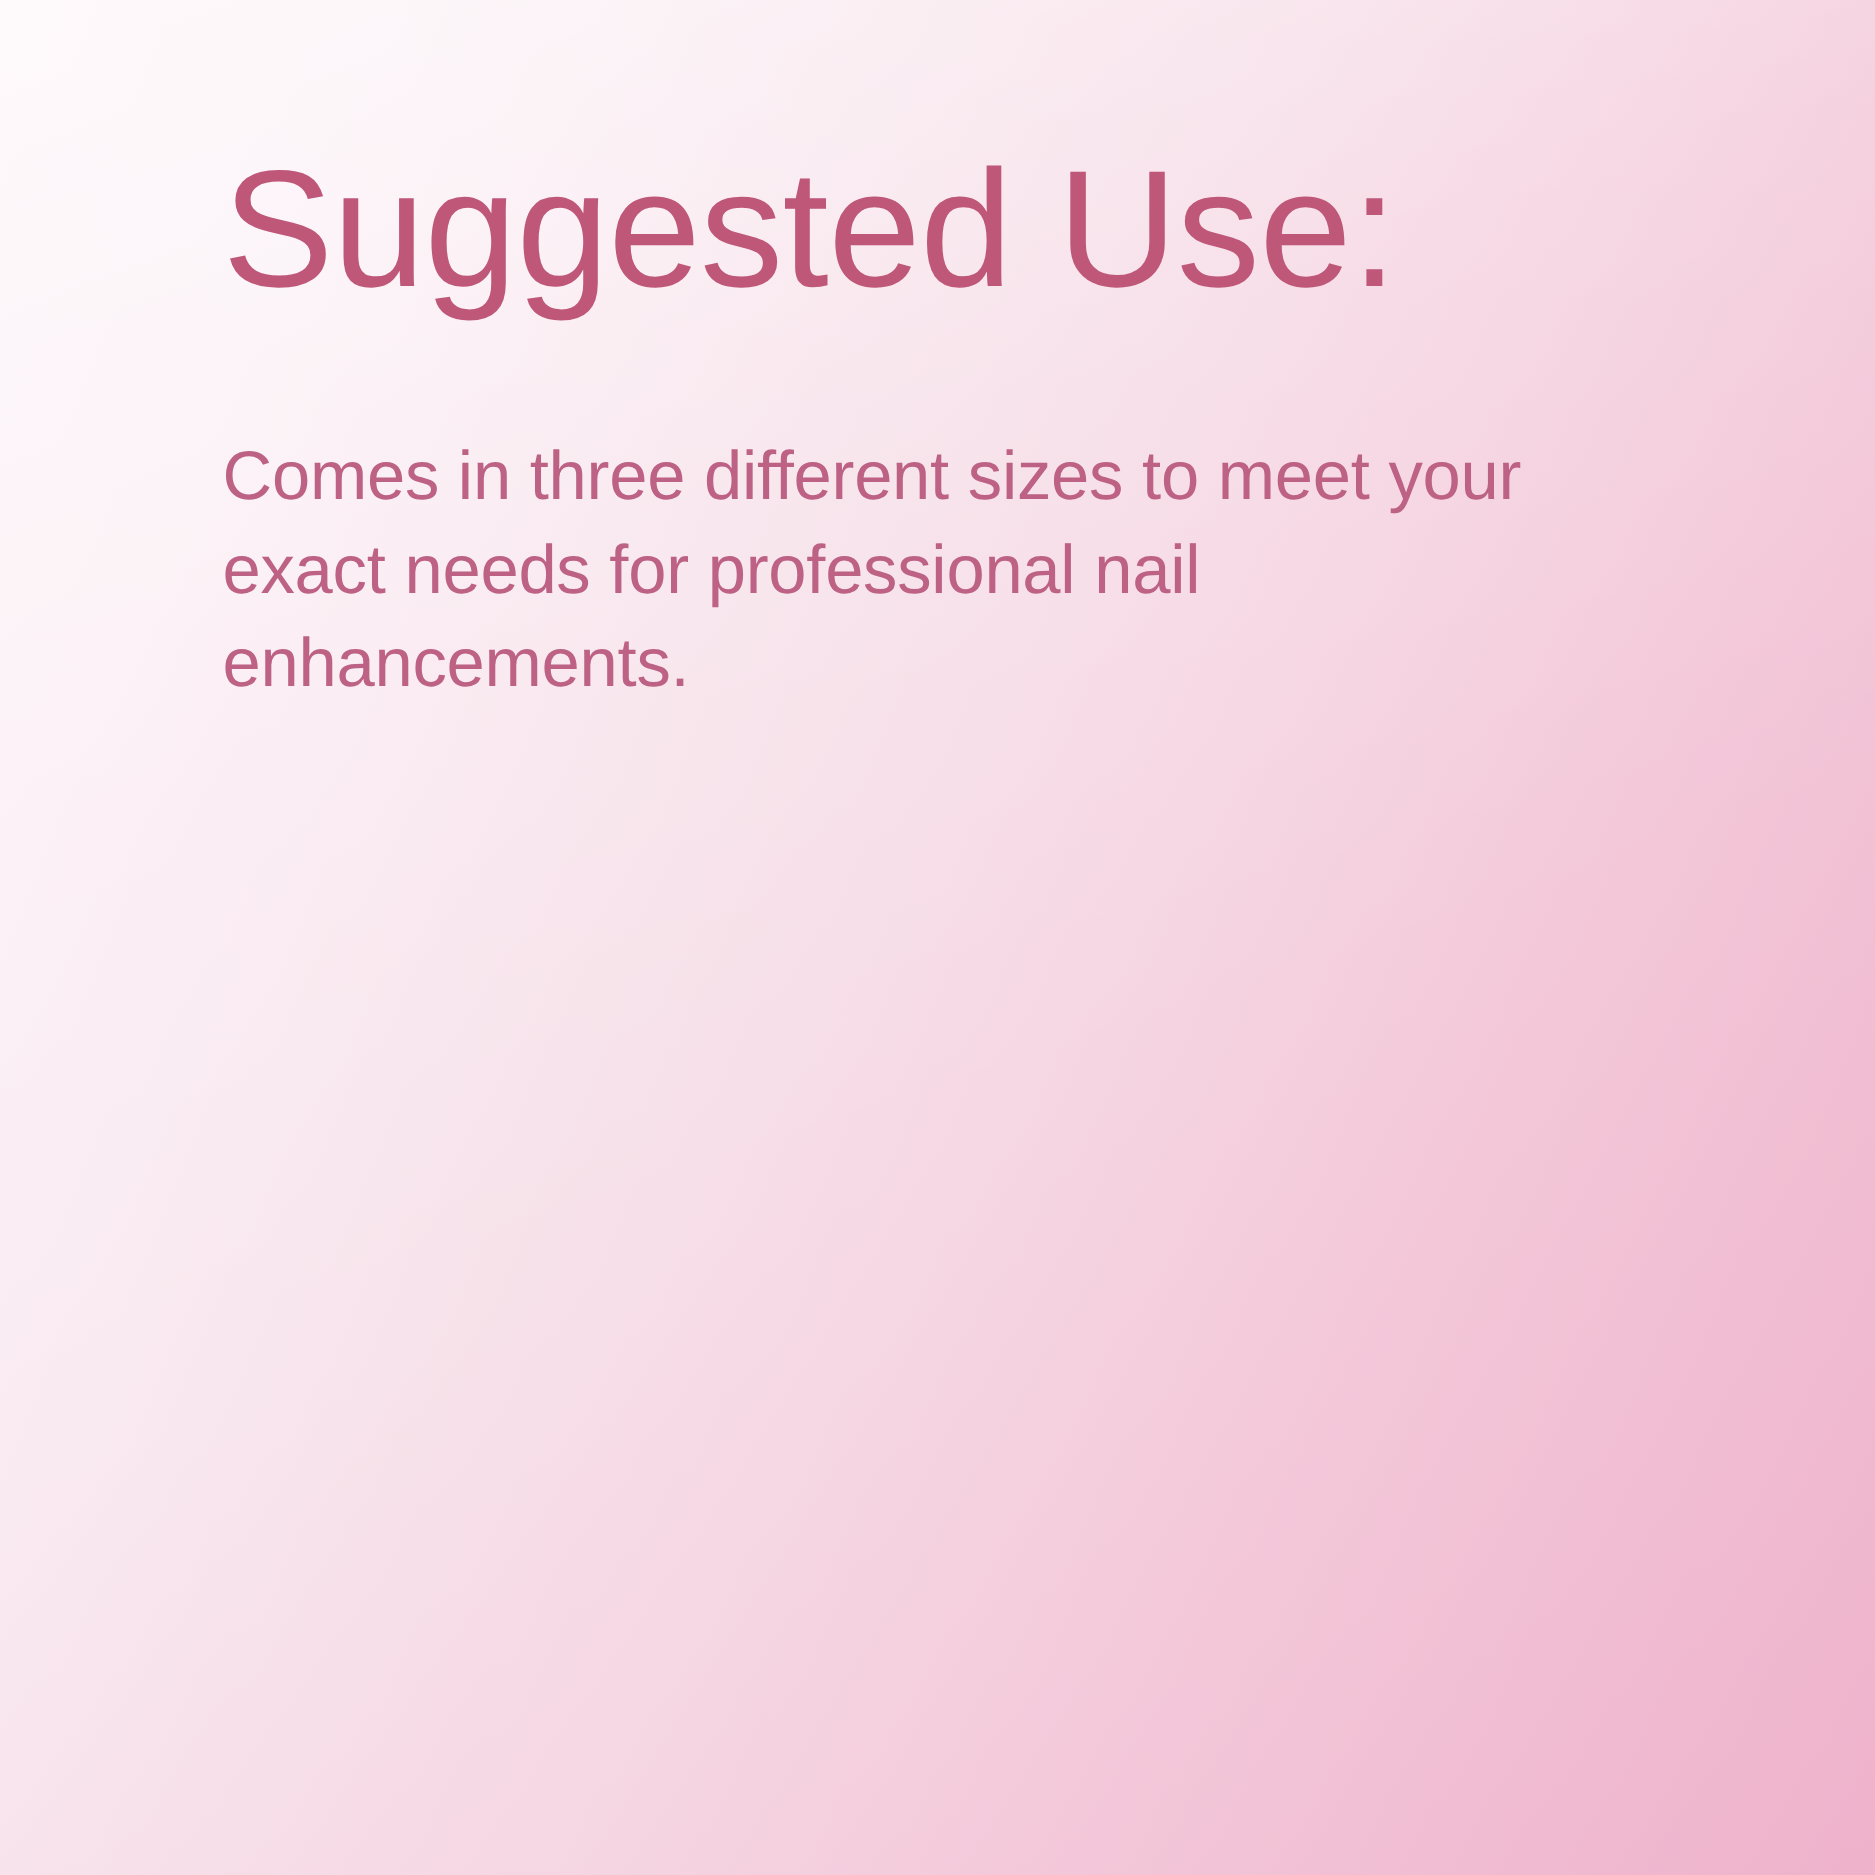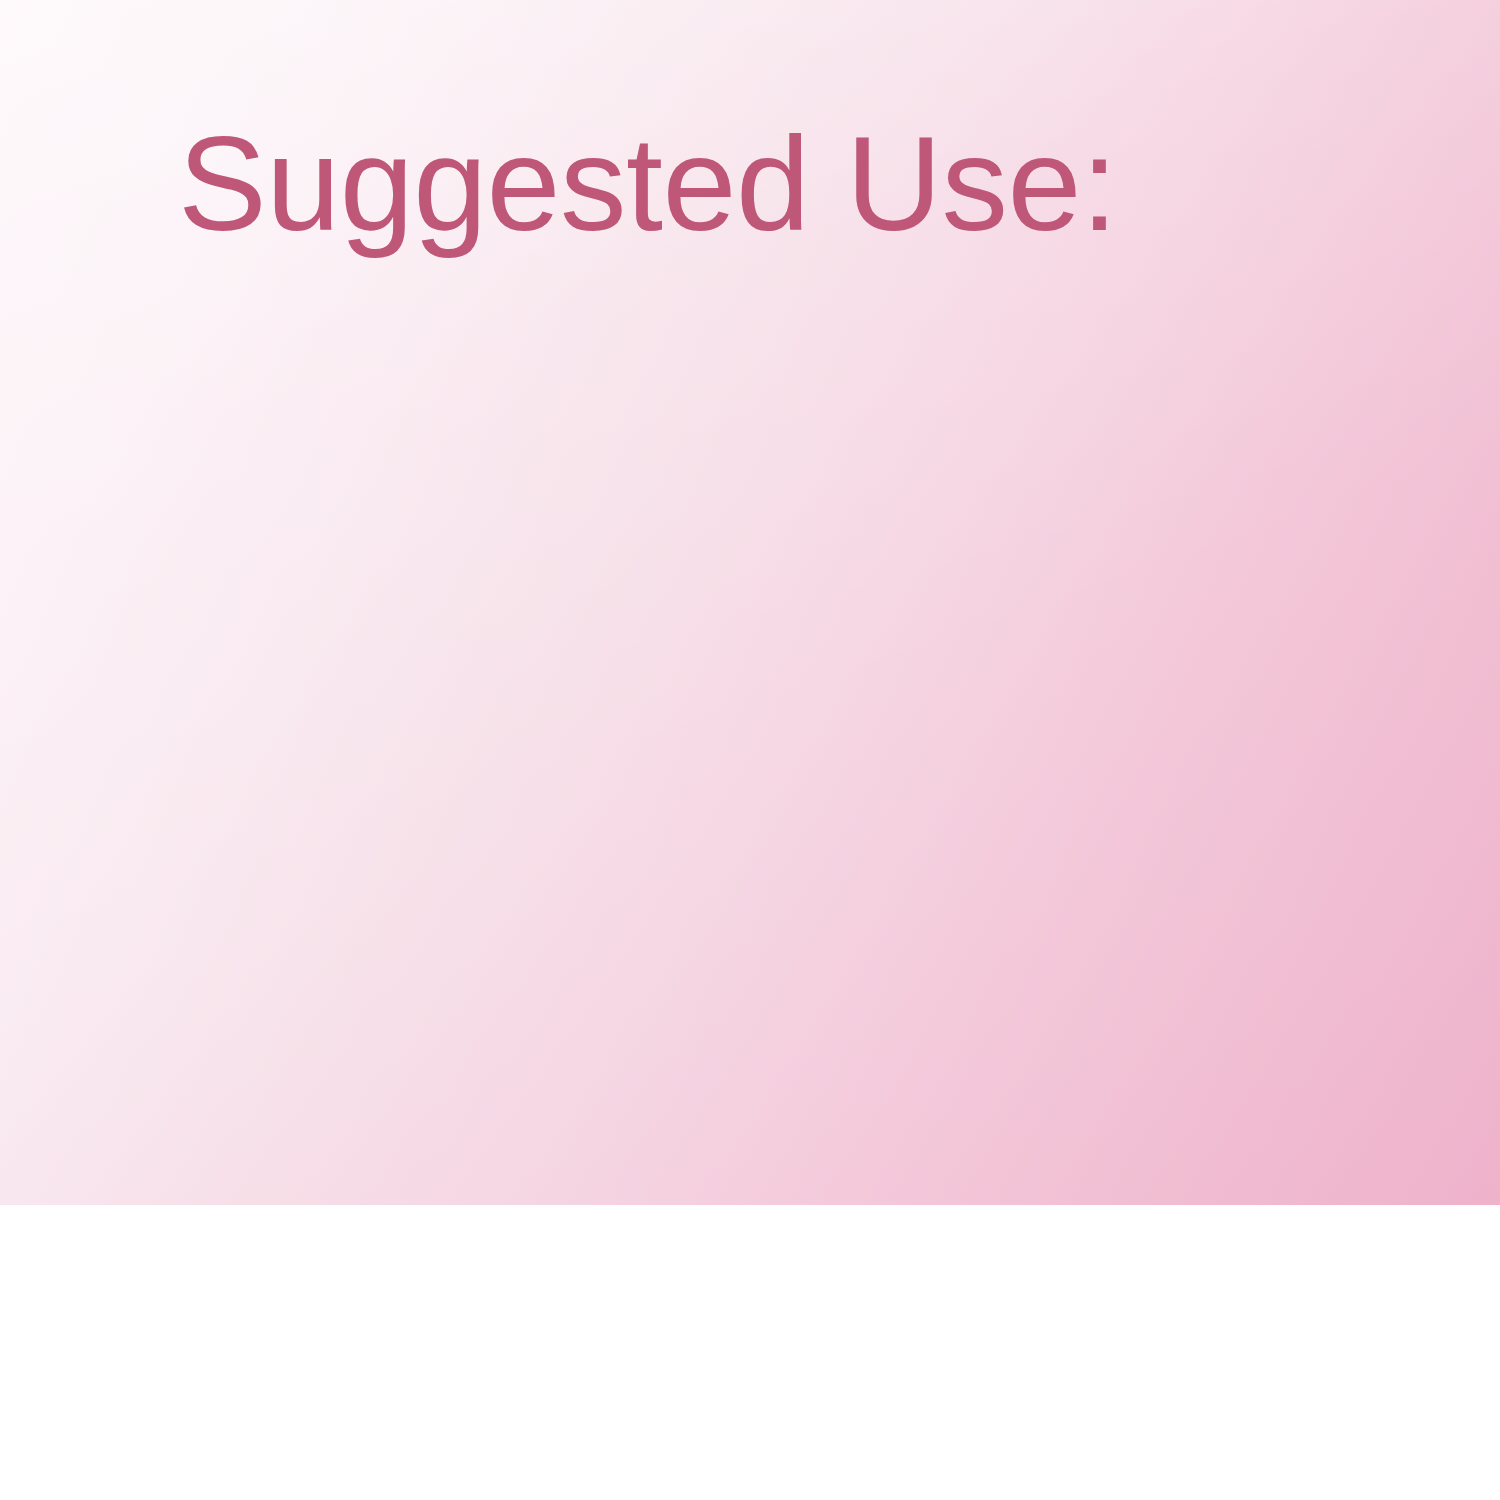--- a/index.html
+++ b/index.html
@@ -11,21 +11,21 @@
   body {
     width: 1500px;
     height: 1500px;
     overflow: hidden;
     font-family: "Liberation Sans", "DejaVu Sans", sans-serif;
   }
 
   .panel {
     position: relative;
     width: 1500px;
-    height: 1205px;
+    height: 1500px;
     box-sizing: border-box;
     
     background:
       linear-gradient(112deg,
         #fdf2f7 0%,
         #fbeff5 14%,
         #f9e9f0 26%,
         #f7e2ea 38%,
         #f6dbe6 50%,
         #f5d2e0 62%,
@@ -89,16 +89,17 @@
 </style>
 </head>
 <body>
 
 <div class="panel">
   <div class="content">
 
     <h1 class="page-title">Suggested Use:</h1>
 
     <div class="body-block">
+      <p class="body-paragraph">Comes in three different sizes to meet your exact needs for professional nail enhancements.</p>
     </div>
 
   </div>
 </div>
 
 </body></html>

